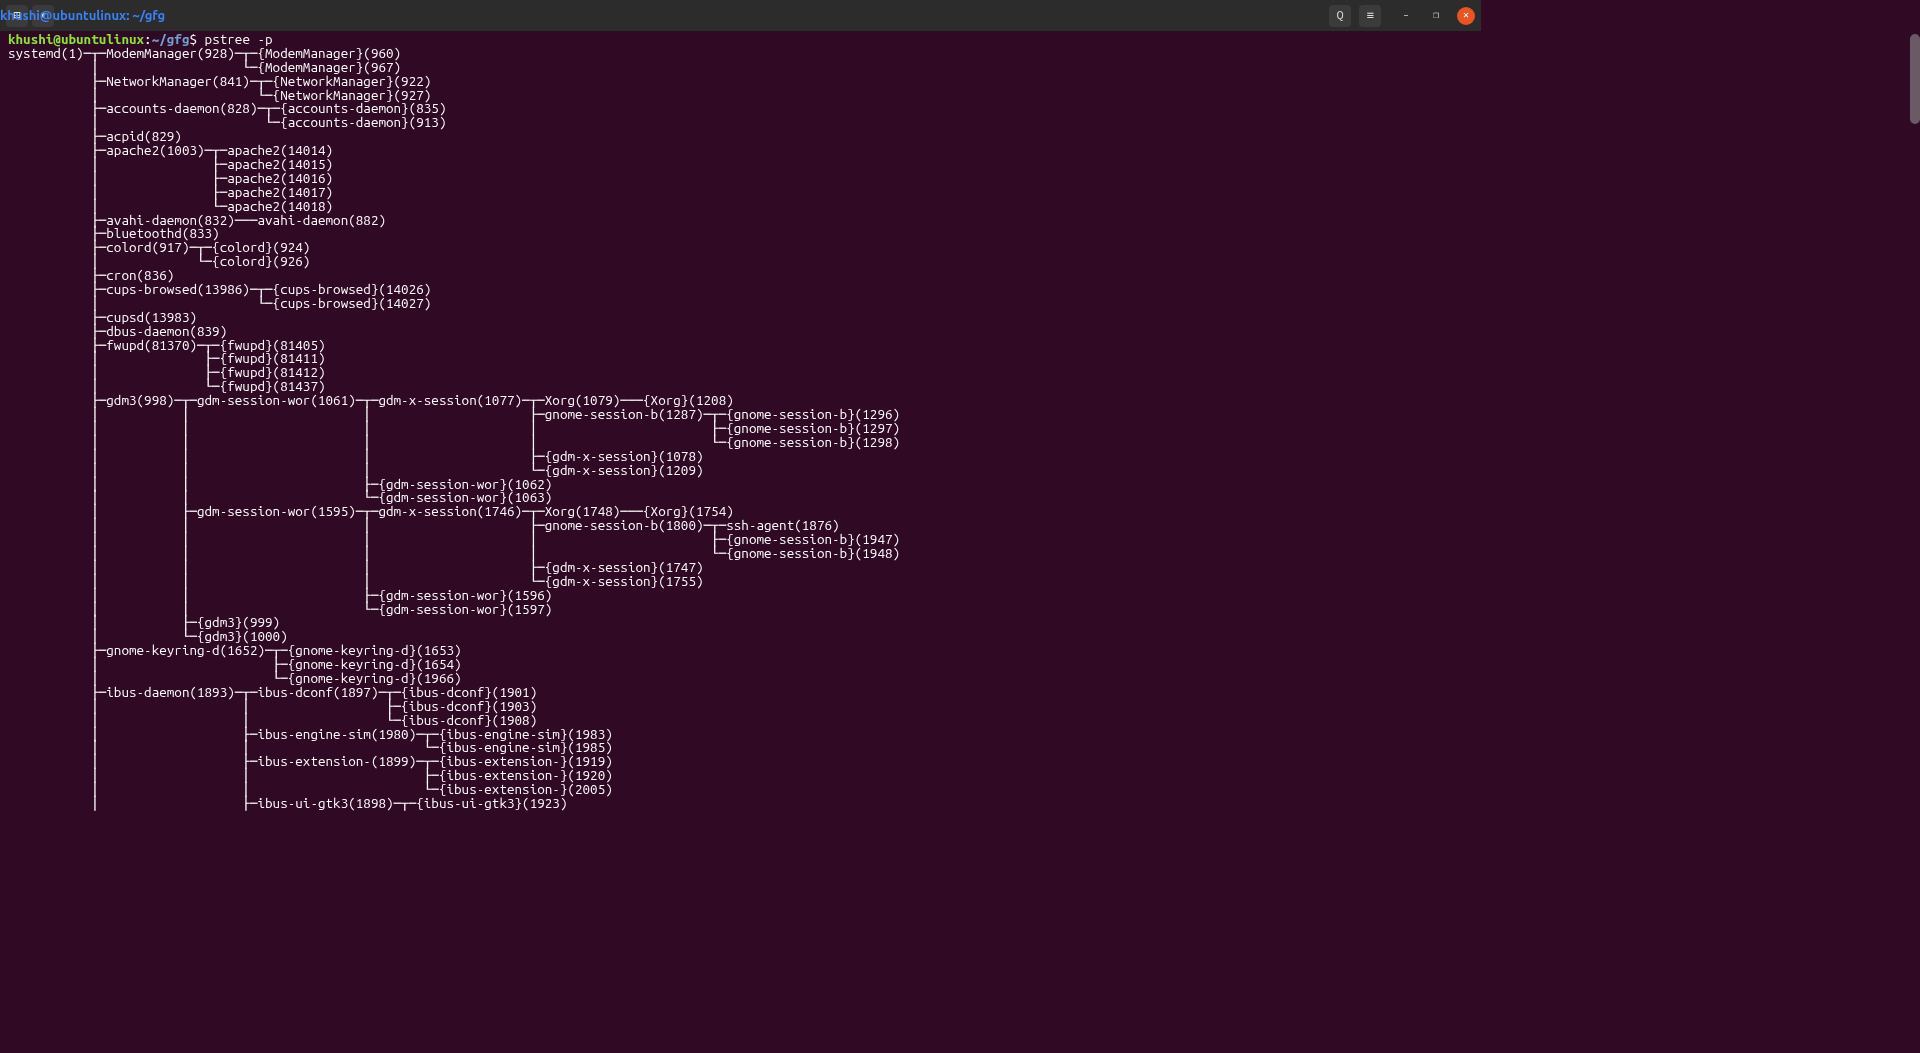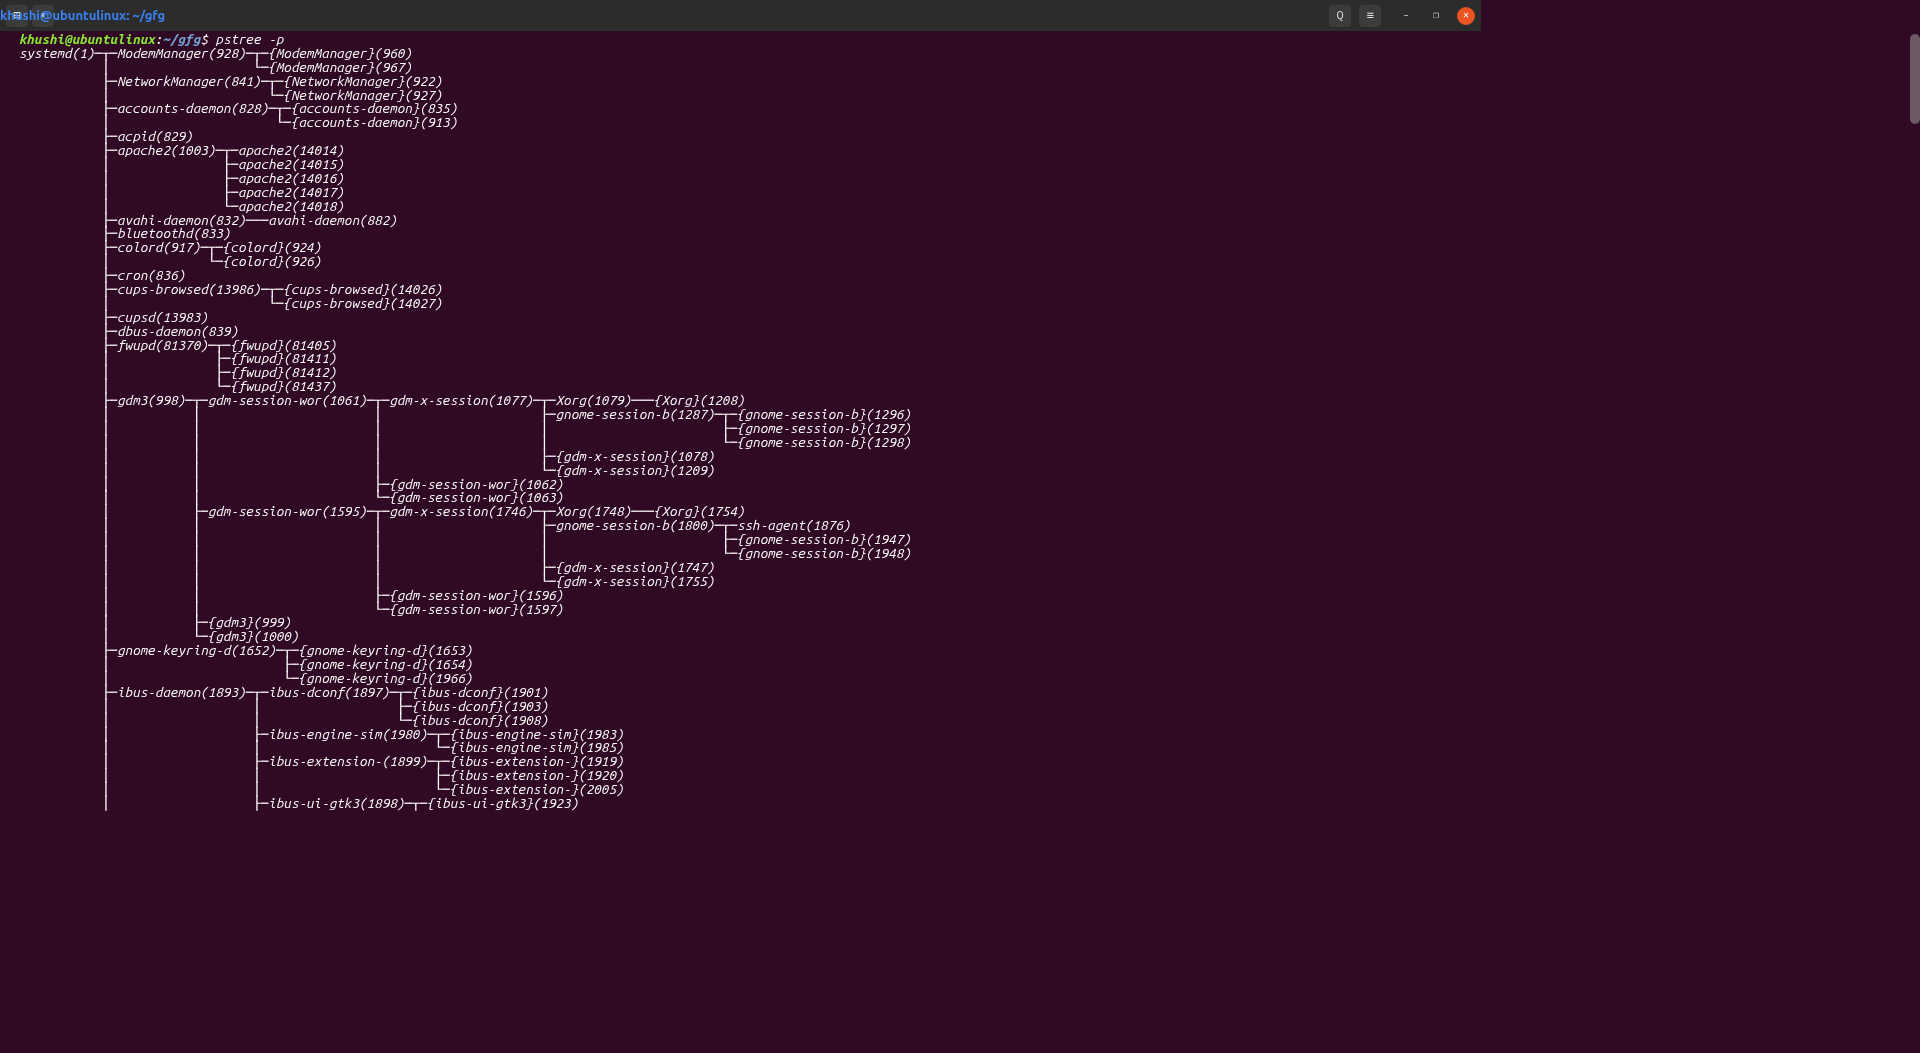--- a/index.html
+++ b/index.html
@@ -55,24 +55,23 @@
     border-radius: 50%;
     display: inline-flex;
     align-items: center;
     justify-content: center;
     color: #e0e0e0;
     font-size: 10px;
     margin-left: 8px;
   }
   .window-ctrl.close { background: #e95420; color:#fff; }
   .terminal {
-    padding: 2px 4px 4px 19px;
+    padding: 2px 4px 4px 8px;
     white-space: pre;
     letter-spacing: 0;
-    font-style: italic;
   }
   .prompt-user { color: #8ae234; font-weight: bold; }
   .prompt-path { color: #729fcf; font-weight: bold; }
   .prompt-dollar { color: #ffffff; }
   .cmd { color: #ffffff; }
   .scrollbar {
     position: absolute;
     right: 0; top: 34px;
     width: 10px; height: 90px;
     background: #6b5a66;

